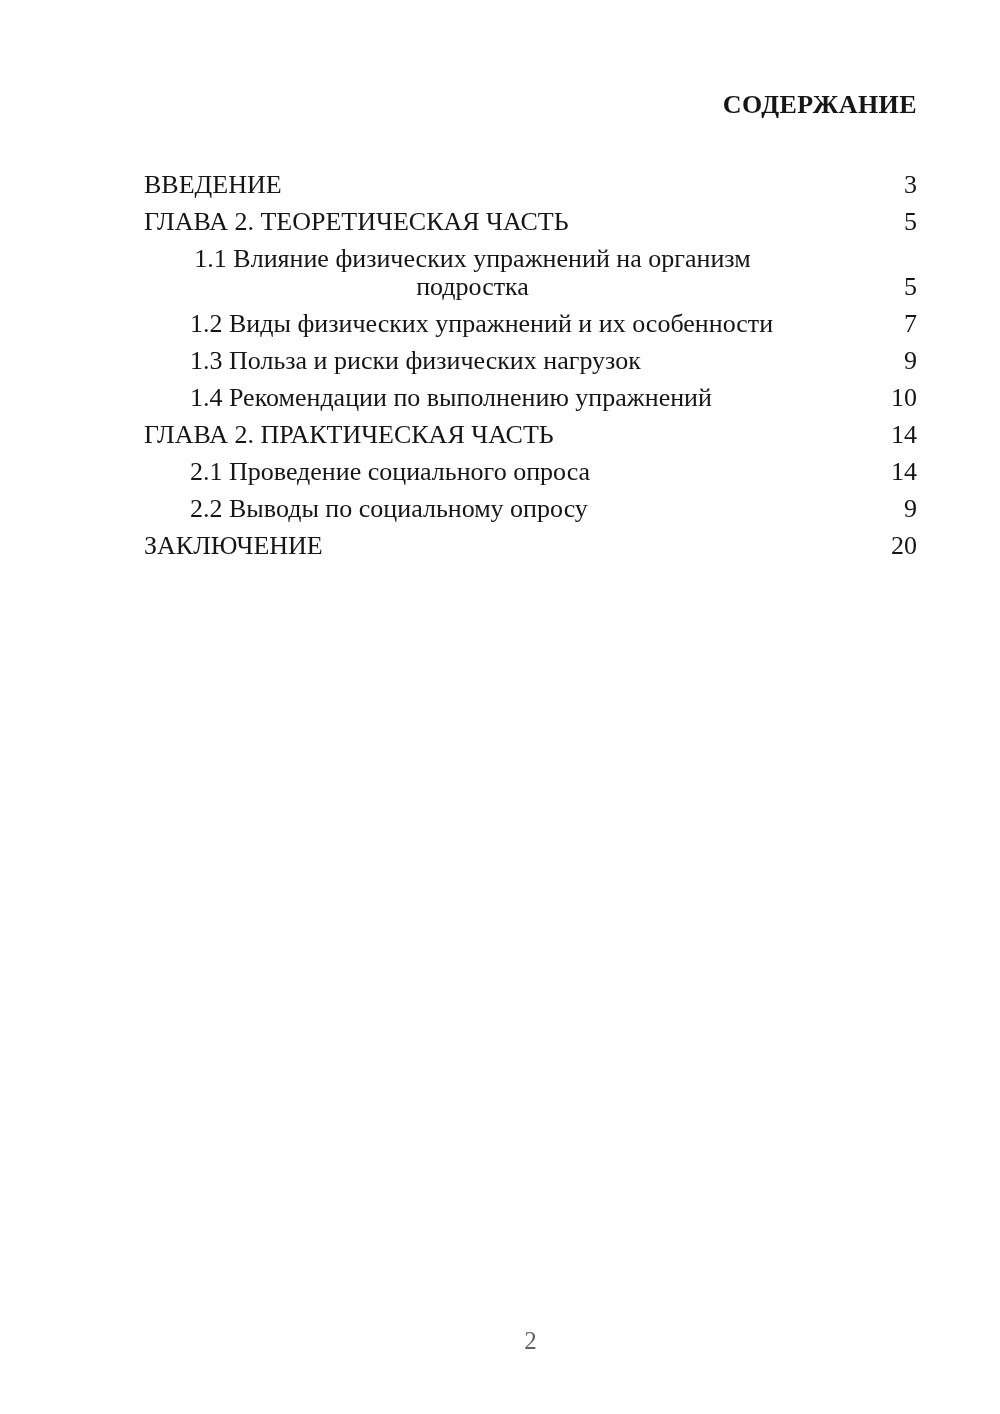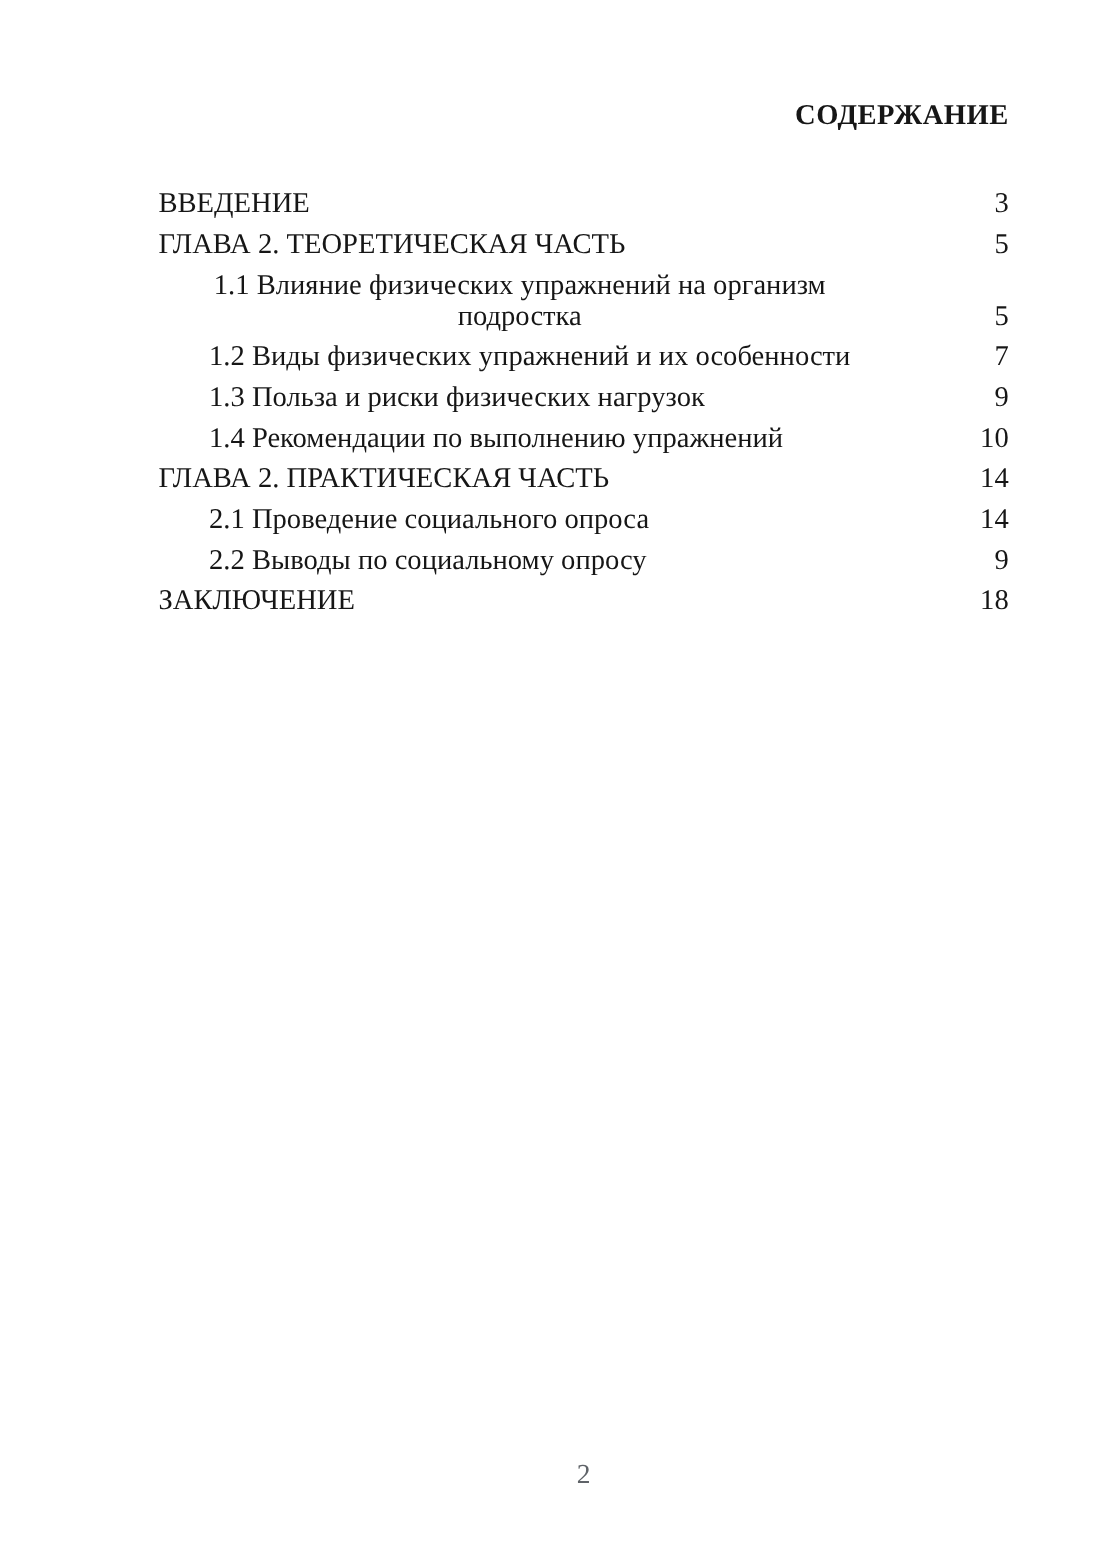--- a/index.html
+++ b/index.html
@@ -117,21 +117,21 @@
       <span class="toc-page">14</span>
     </div>
 
     <div class="toc-row indent">
       <span class="toc-label">2.2 Выводы по социальному опросу</span>
       <span class="toc-page">9</span>
     </div>
 
     <div class="toc-row">
       <span class="toc-label">ЗАКЛЮЧЕНИЕ</span>
-      <span class="toc-page">18</span>
+      <span class="toc-page">20</span>
     </div>
 
 
   </div>
 
   <div class="footer-page-number">2</div>
 
 </div>
 
 </body></html>

